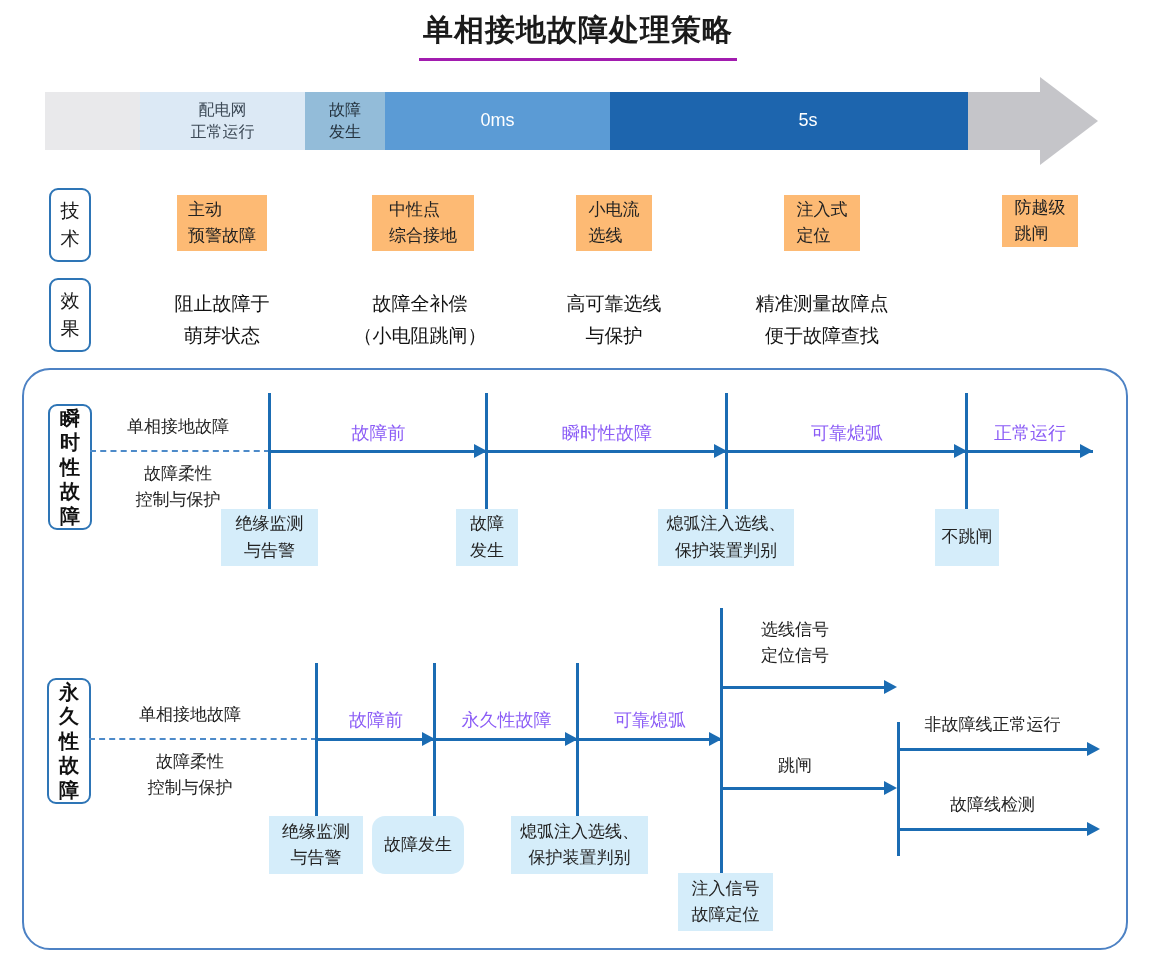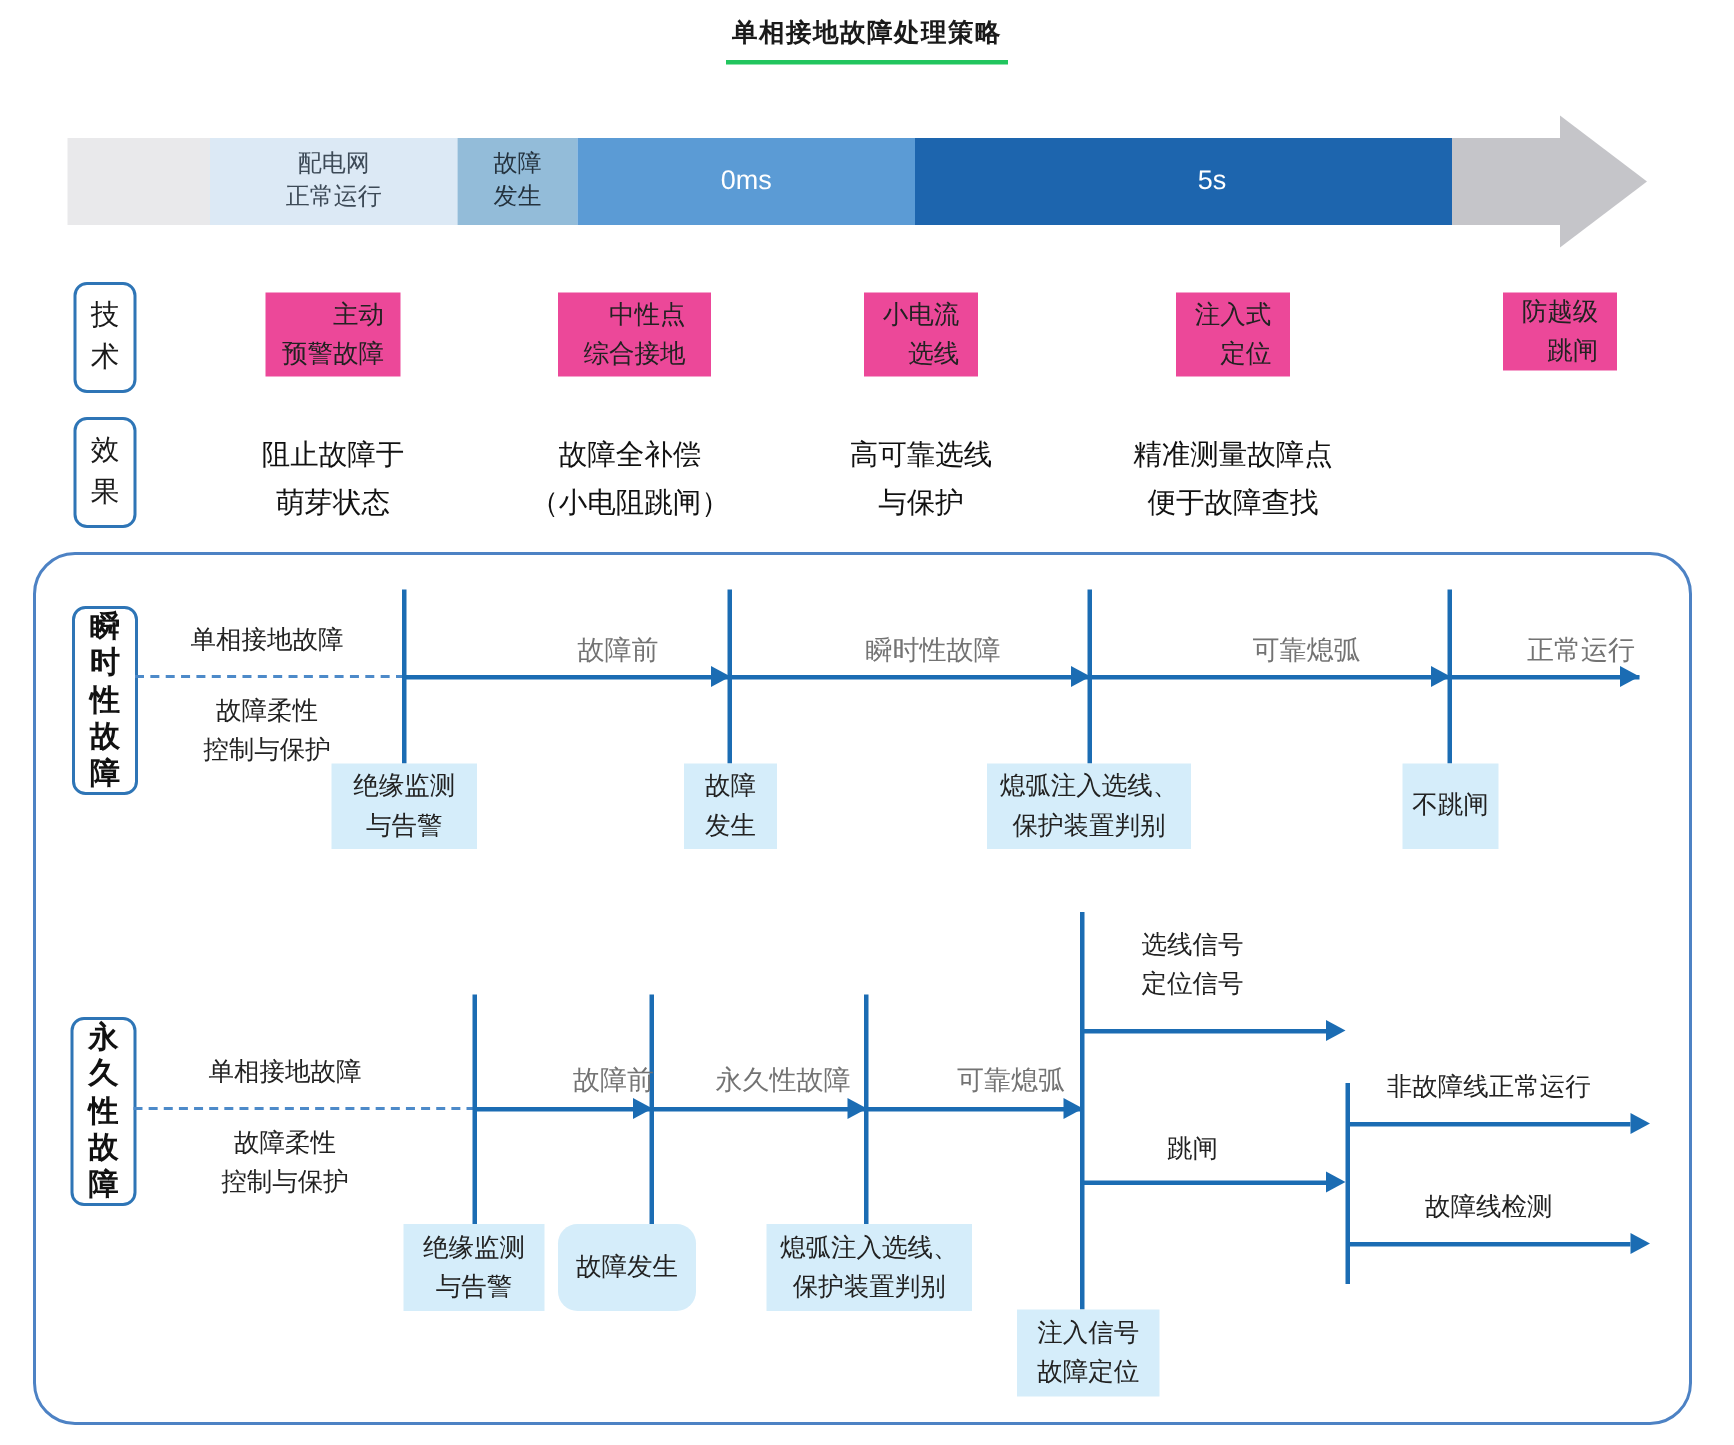--- a/index.html
+++ b/index.html
@@ -2,65 +2,65 @@
 <html><head>
 <meta charset="utf-8">
 <style>
   html,body{margin:0;padding:0;background:#fff;}
   .page{
     position:relative;width:1156px;height:963px;background:#fff;overflow:hidden;
     font-family:"Liberation Sans","DejaVu Sans",sans-serif;color:#222;
   }
   .title-wrap{position:absolute;top:10px;left:0;width:100%;text-align:center;}
   .title{
-    display:inline-block;font-size:17px;font-weight:bold;color:#1a1a1a;
-    letter-spacing:1px;border-bottom:3px solid #22c55e;padding:0 4px 7px 4px;
+    display:inline-block;font-size:30px;font-weight:bold;color:#1a1a1a;
+    letter-spacing:1px;border-bottom:3px solid #a21caf;padding:0 4px 7px 4px;
   }
   
   .seg{
     position:absolute;top:92px;height:58px;display:flex;align-items:center;justify-content:center;
     font-size:16px;line-height:1.4;text-align:center;white-space:pre-line;
   }
   .arrow-body{position:absolute;top:92px;height:58px;background:#c5c5c9;}
   .arrow-head{
     position:absolute;left:1040px;top:77px;width:0;height:0;
     border-top:44px solid transparent;border-bottom:44px solid transparent;
     border-left:58px solid #c5c5c9;
   }
   
   .rlabel{
     position:absolute;width:38px;height:70px;border:2px solid #2e75b6;border-radius:9px;
     display:flex;align-items:center;justify-content:center;background:#fff;
   }
   .rlabel span{display:block;width:22px;word-break:break-all;text-align:center;
     font-size:19px;line-height:1.5;color:#1a1a1a;}
   .tbox{
-    position:absolute;background:#ec4899;display:flex;align-items:center;justify-content:center;
-    font-size:17px;line-height:1.55;text-align:right;white-space:pre-line;color:#222;
+    position:absolute;background:#fdba74;display:flex;align-items:center;justify-content:center;
+    font-size:17px;line-height:1.55;text-align:left;white-space:pre-line;color:#222;
   }
   .etext{
     position:absolute;font-size:19px;line-height:1.7;text-align:center;white-space:pre-line;color:#111;
   }
   
   .panel{position:absolute;left:22px;top:368px;width:1102px;height:578px;
     border:2px solid #4d82c4;border-radius:28px;}
   
   .vlabel{
     position:absolute;width:40px;border:2px solid #2e75b6;border-radius:9px;background:#fff;
     display:flex;align-items:center;justify-content:center;
   }
   .vlabel span{display:block;width:22px;word-break:break-all;text-align:center;
     font-size:20px;font-weight:bold;line-height:1.22;color:#111;}
   .hline{position:absolute;height:3px;background:#1b6cb3;}
   .vline{position:absolute;width:3px;background:#1b6cb3;}
   .dash{position:absolute;height:0;border-top:2px dashed #4d8ac9;}
   .ah{position:absolute;width:0;height:0;border:7px solid transparent;
     border-right:0;border-left:13px solid #1b6cb3;}
-  .flabel{position:absolute;font-size:18px;text-align:right;white-space:pre-line;
-    line-height:1.5;color:#737373;}
+  .flabel{position:absolute;font-size:18px;text-align:center;white-space:pre-line;
+    line-height:1.5;color:#8b5cf6;}
   .fsmall{position:absolute;font-size:17px;text-align:center;white-space:pre-line;
     line-height:1.55;color:#222;}
   .fbox{
     position:absolute;background:#d5edfa;display:flex;align-items:center;justify-content:center;
     font-size:17px;line-height:1.55;text-align:center;white-space:pre-line;color:#222;
   }
 </style>
 </head>
 <body>
 

